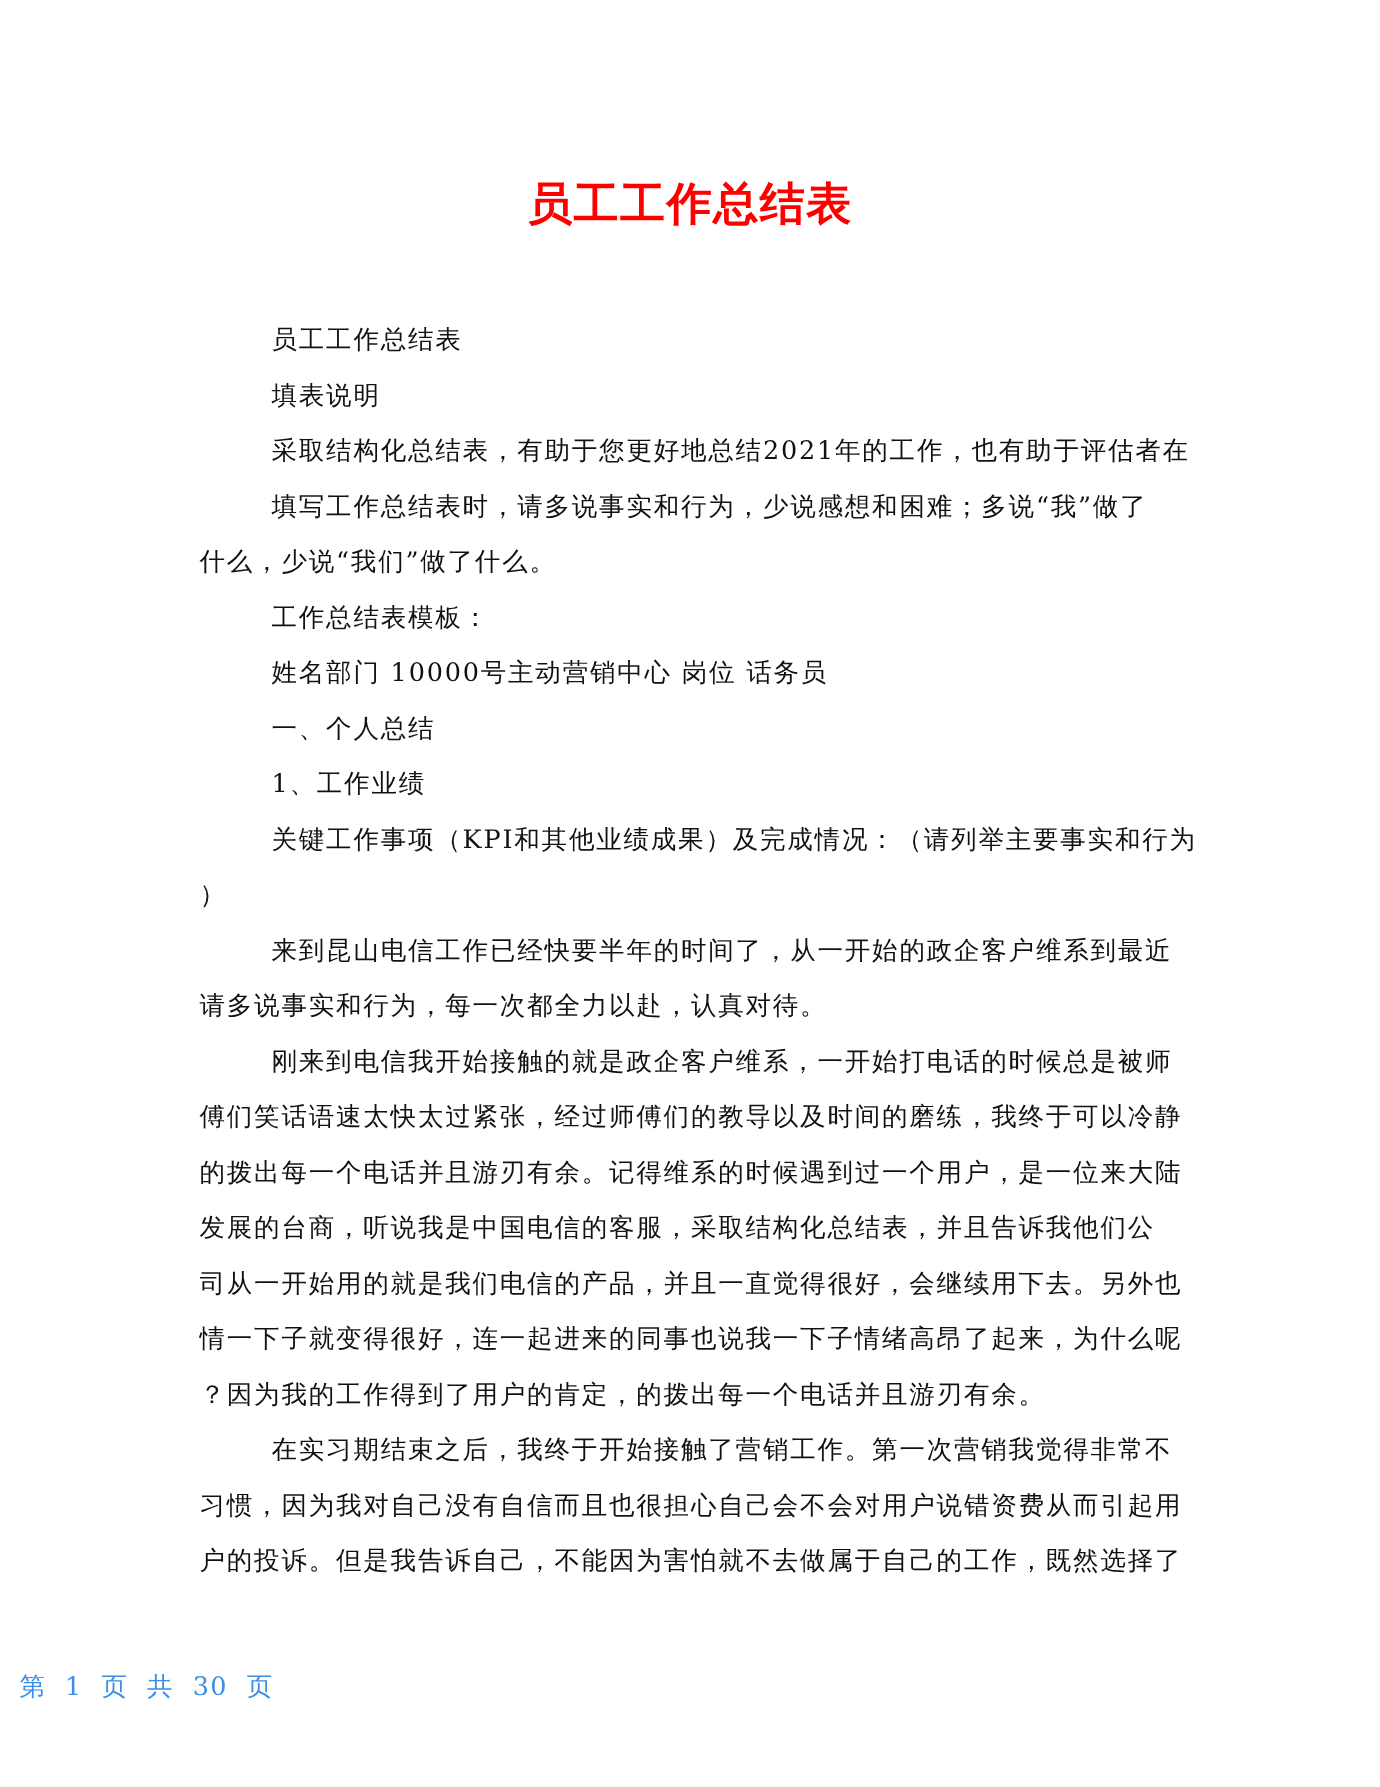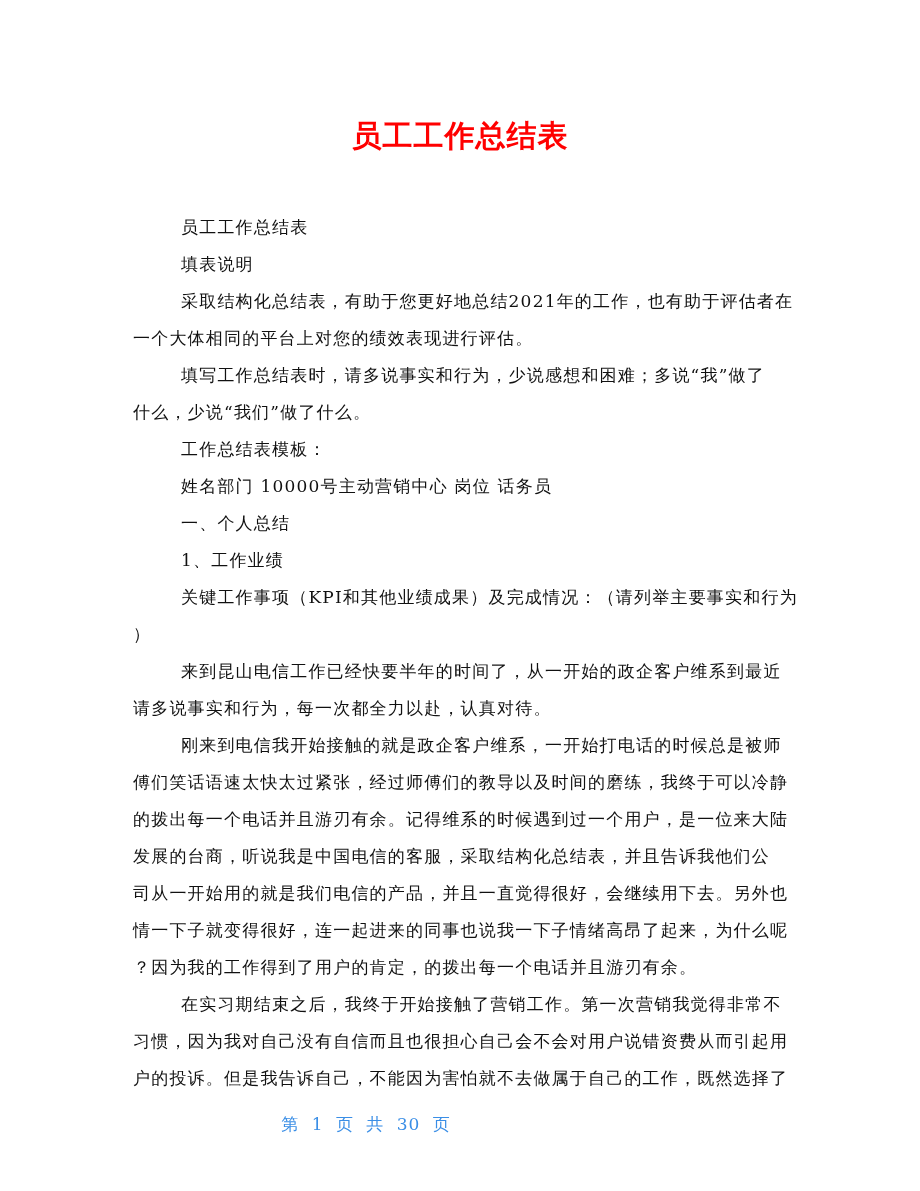--- a/index.html
+++ b/index.html
@@ -5,33 +5,32 @@
   html, body { margin: 0; padding: 0; background: #ffffff; }
   body { width: 920px; height: 1191px; position: relative; overflow: hidden;
          font-family: "DejaVu Serif", "Liberation Serif", serif; color: #111111; }
   .title { position: absolute; left: 0; width: 920px; top: 116px; text-align: center;
            font-family: "DejaVu Sans", "Liberation Sans", sans-serif; font-weight: bold;
            font-size: 30px; color: #ff0000; letter-spacing: 1px; }
   .body { position: absolute; left: 133px; top: 212px; width: 645px; }
   .line { height: 37px; line-height: 30px; font-size: 17px; white-space: nowrap;
           letter-spacing: 1.2px; }
   .line.indent { padding-left: 48px; }
-  .footer { position: absolute; left: 0; width: 732px; top: 1113px; text-align: center;
+  .footer { position: absolute; left: 13px; width: 732px; top: 1113px; text-align: left;
             font-size: 17px; color: #3a8ee6; word-spacing: 6px; letter-spacing: 1px; }
 </style>
 </head>
 <body>
 
 <div class="title">员工工作总结表</div>
 
 <div class="body">
   <div class="line indent">员工工作总结表</div>
   <div class="line indent">填表说明</div>
   <div class="line indent">采取结构化总结表，有助于您更好地总结2021年的工作，也有助于评估者在</div>
-  <div class="line">一个大体相同的平台上对您的绩效表现进行评估。</div>
   <div class="line indent">填写工作总结表时，请多说事实和行为，少说感想和困难；多说“我”做了</div>
   <div class="line">什么，少说“我们”做了什么。</div>
   <div class="line indent">工作总结表模板：</div>
   <div class="line indent">姓名部门 10000号主动营销中心 岗位 话务员</div>
   <div class="line indent">一、个人总结</div>
   <div class="line indent">1、工作业绩</div>
   <div class="line indent">关键工作事项（KPI和其他业绩成果）及完成情况：（请列举主要事实和行为</div>
   <div class="line">）</div>
   <div class="line indent">来到昆山电信工作已经快要半年的时间了，从一开始的政企客户维系到最近</div>
   <div class="line">请多说事实和行为，每一次都全力以赴，认真对待。</div>

